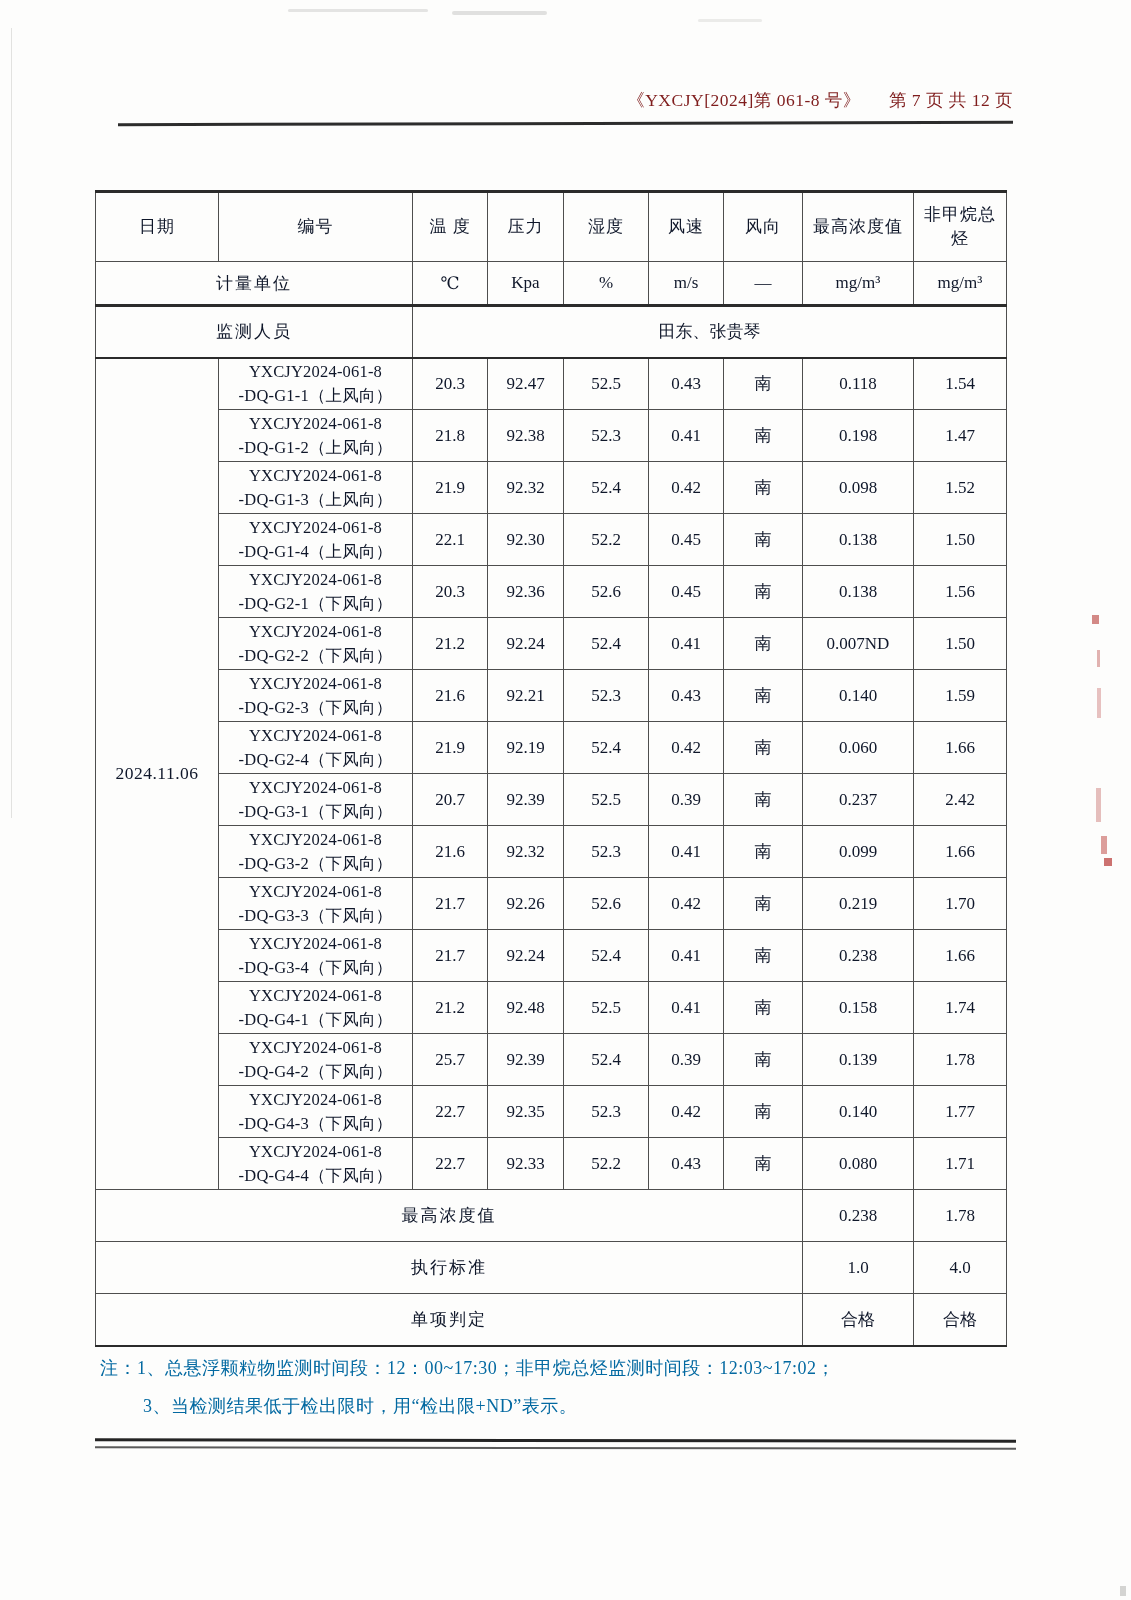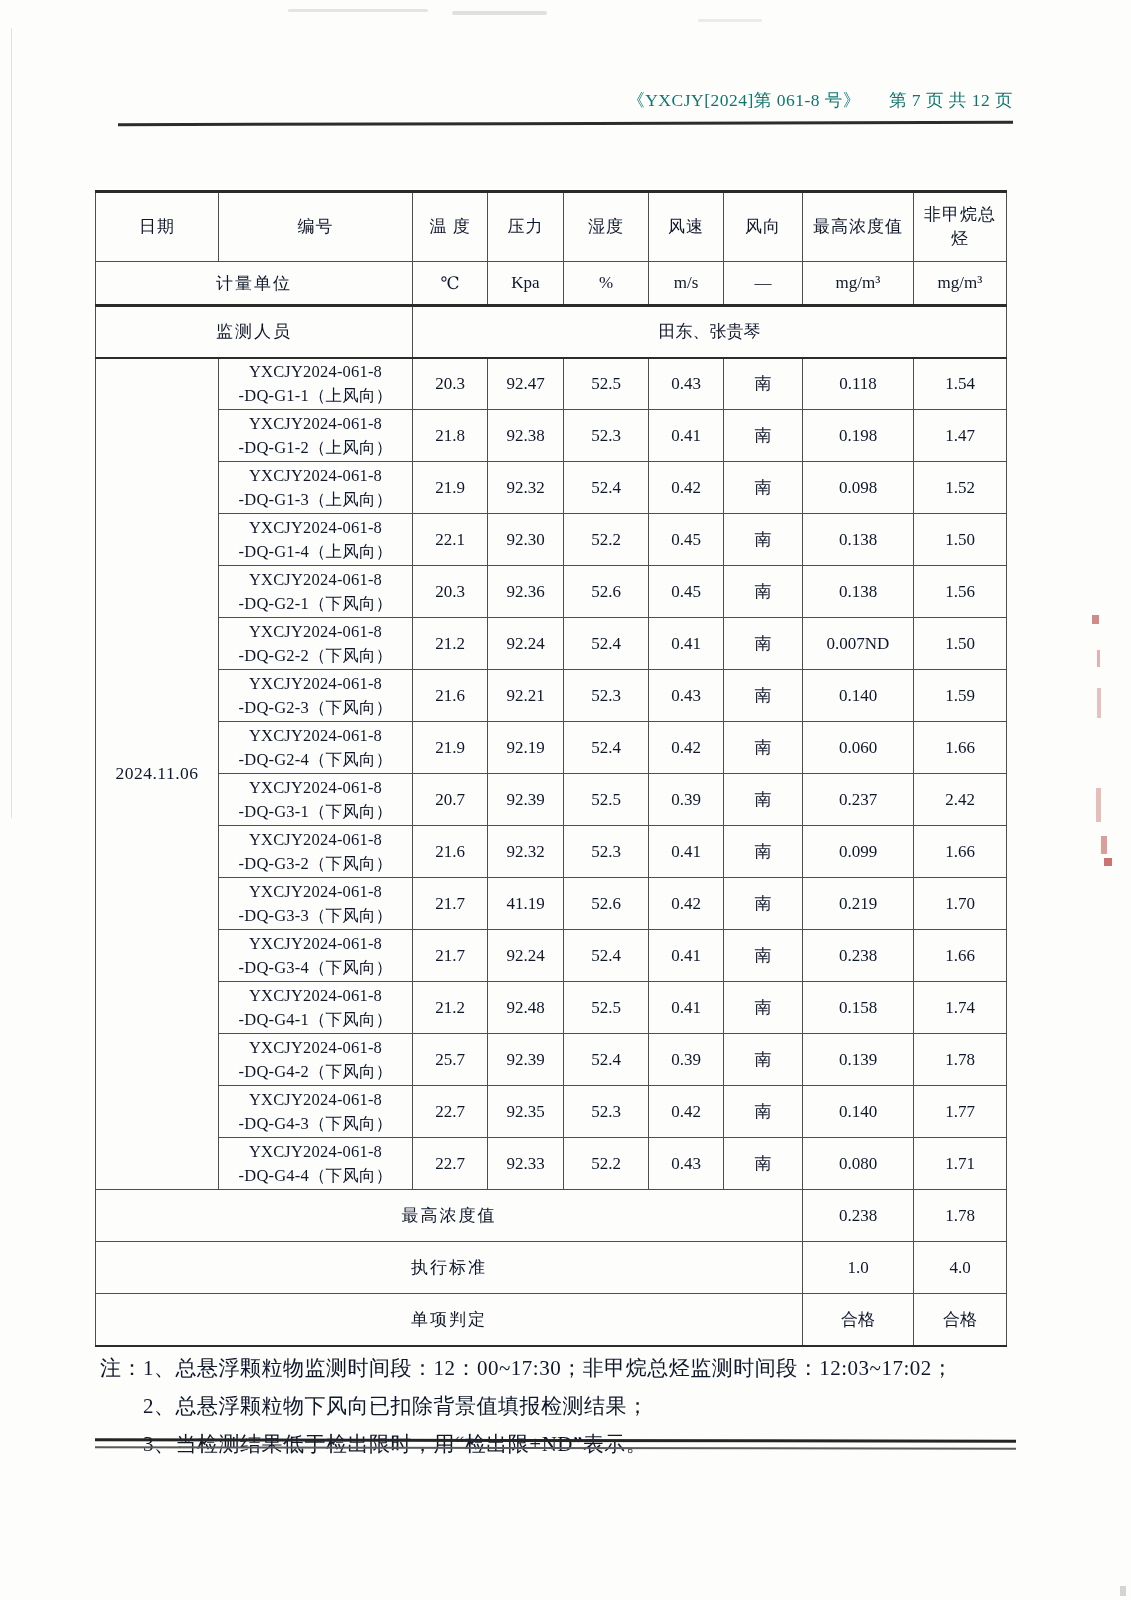--- a/index.html
+++ b/index.html
@@ -22,21 +22,21 @@
   .redmark2 { left:1097px; top:650px; width:3px; height:17px; background:#d38a87; opacity:.65; }
   .redmark3 { left:1097px; top:688px; width:4px; height:30px; background:#d89a97; opacity:.6; }
   .redmark4 { left:1096px; top:788px; width:5px; height:34px; background:#d59491; opacity:.6; }
   .redmark5 { left:1101px; top:836px; width:6px; height:18px; background:#cd7572; opacity:.7; }
   .redmark6 { left:1104px; top:858px; width:8px; height:8px; background:#bf4f4c; opacity:.8; }
   .corner-mark { left:1120px; top:1586px; width:6px; height:10px; background:#c9c9c7; opacity:.8; }
 
   
   .doc-header {
     position:absolute; top:88px; left:118px; width:895px;
-    text-align:right; font-size:17.5px; letter-spacing:.5px; color:#0f766e;
+    text-align:right; font-size:17.5px; letter-spacing:.5px; color:#7f1d1d;
     white-space:nowrap;
   }
   .doc-header .doc-number { margin-right:28px; }
   .doc-header-rule {
     position:absolute; top:122px; left:118px; width:895px; height:2.5px;
     background:#2c2c2c; transform:rotate(-.15deg);
   }
 
   
   .doc-title {
@@ -68,21 +68,21 @@
   tr.units-row th, tr.units-row td { border-bottom:3px solid #2b2b2b; }
   tr.personnel-row th, tr.personnel-row td { border-bottom:2px solid #2b2b2b; }
   .header-row th { line-height:24px; letter-spacing:1px; }
   .id-cell { font-size:16.5px; line-height:24px; white-space:pre-line; letter-spacing:.2px; }
   .date-cell { font-size:17.5px; letter-spacing:.5px; }
   .row-label { letter-spacing:2px; }
 
   
   .notes {
     position:absolute; left:100px; top:1349px; width:920px;
-    font-size:21px; line-height:38px; color:#0f172a; letter-spacing:.5px;
+    font-size:18px; line-height:38px; color:#0369a1; letter-spacing:.5px;
   }
   .note-line.indent { padding-left:43px; }
 
   .bottom-rule {
     position:absolute; left:95px; top:1439px; width:921px; height:5px;
     border-top:3px solid #242424; border-bottom:2px solid #5a5a5a;
     transform:rotate(.1deg);
   }
 </style>
 </head>
@@ -256,21 +256,21 @@
           <td>52.3</td>
           <td>0.41</td>
           <td>南</td>
           <td>0.099</td>
           <td>1.66</td>
         </tr>
         <tr class="data-row">
           <td class="id-cell">YXCJY2024-061-8
 -DQ-G3-3（下风向）</td>
           <td>21.7</td>
-          <td>41.19</td>
+          <td>92.26</td>
           <td>52.6</td>
           <td>0.42</td>
           <td>南</td>
           <td>0.219</td>
           <td>1.70</td>
         </tr>
         <tr class="data-row">
           <td class="id-cell">YXCJY2024-061-8
 -DQ-G3-4（下风向）</td>
           <td>21.7</td>
@@ -340,18 +340,17 @@
       <tr class="summary-row">
         <td colspan="7" class="row-label">单项判定</td>
         <td>合格</td>
         <td>合格</td>
       </tr>
     </tbody>
   </table>
 
   <div class="notes">
     <div class="note-line">注：1、总悬浮颗粒物监测时间段：12：00~17:30；非甲烷总烃监测时间段：12:03~17:02；</div>
-    <div class="note-line indent">2、总悬浮颗粒物下风向已扣除背景值填报检测结果；</div>
     <div class="note-line indent">3、当检测结果低于检出限时，用“检出限+ND”表示。</div>
   </div>
   <div class="bottom-rule"></div>
 
 </div>
 
 </body></html>

